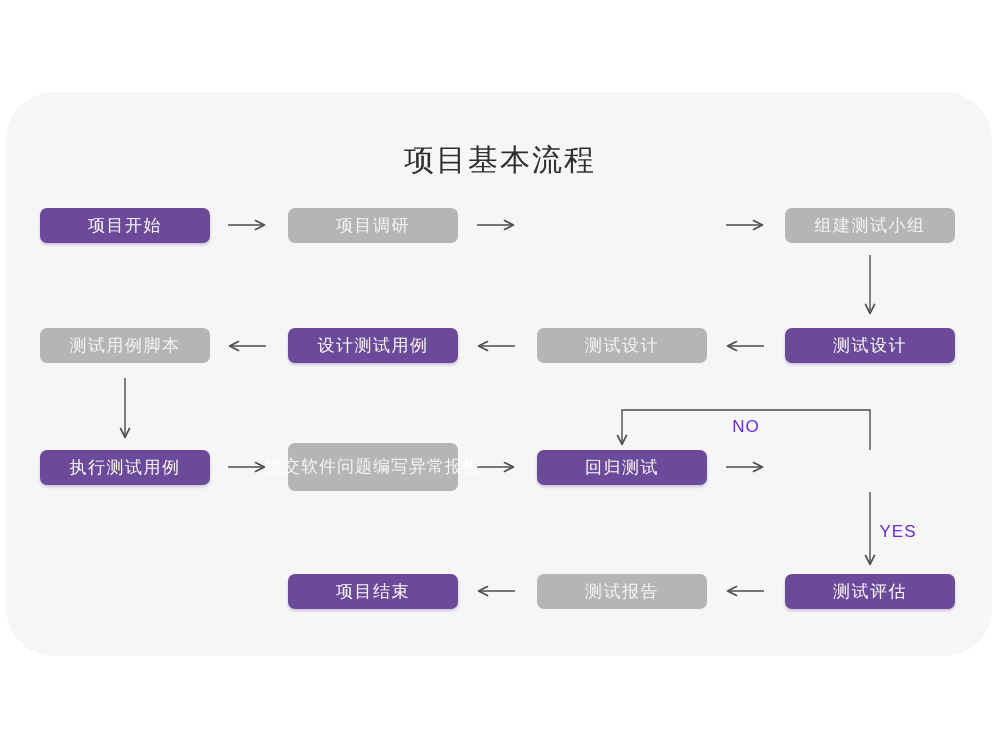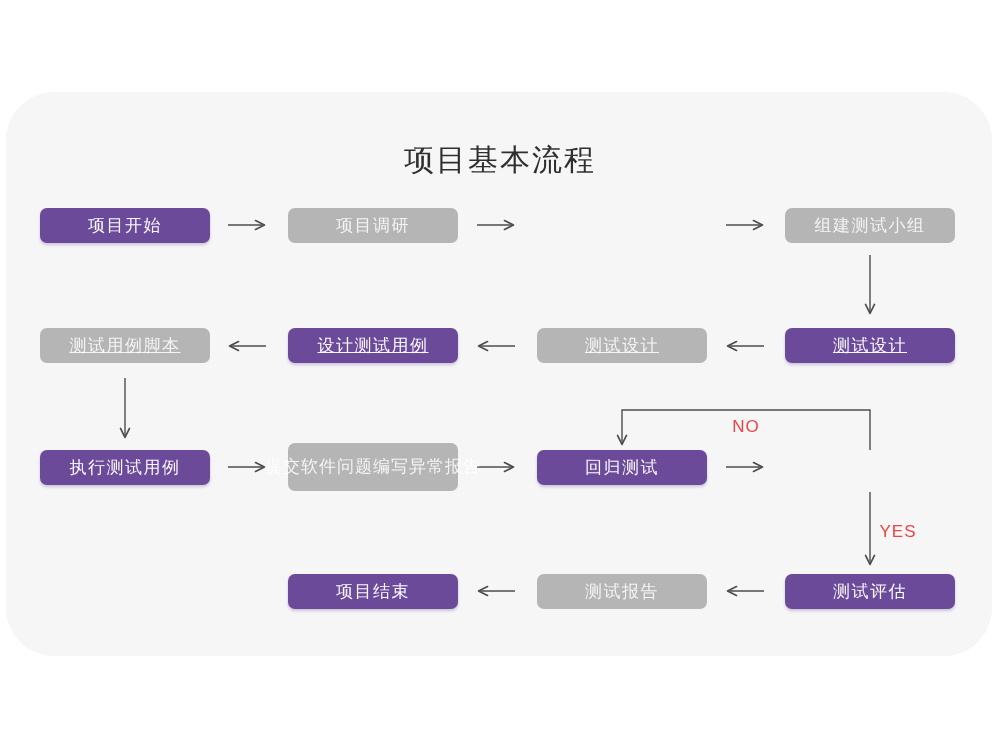--- a/index.html
+++ b/index.html
@@ -62,30 +62,30 @@
     line-height: 1.3;
     letter-spacing: 1px;
   }
   
   .c1 { left: 40px; }
   .c2 { left: 288px; }
   .c3 { left: 537px; }
   .c4 { left: 785px; }
   
   .r1 { top: 208px; }
-  .r2 { top: 328px; text-decoration: underline; }
+  .r2 { top: 328px; }
   .r3 { top: 450px; }
   .r3tall { top: 443px; }
   .r4 { top: 574px; }
   .edge-label {
     position: absolute;
     transform: translate(-50%, -50%);
     font-size: 17px;
     letter-spacing: 1px;
-    color: #ef4444;
+    color: #6d28d9;
   }
 </style>
 </head>
 <body>
 
 <div class="stage">
   <div class="card"></div>
 
   <h1 class="page-title">项目基本流程</h1>
 

